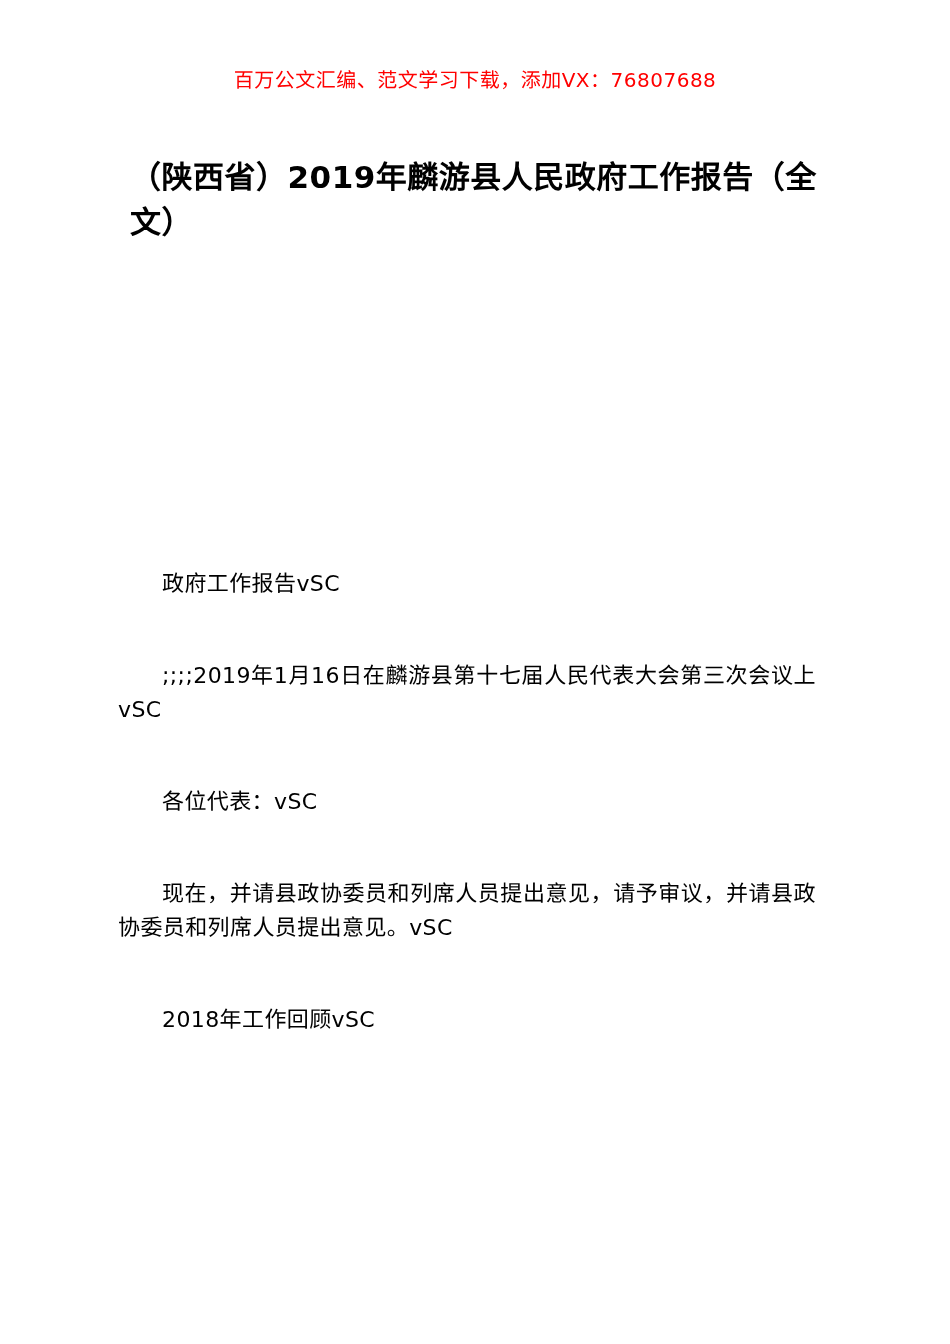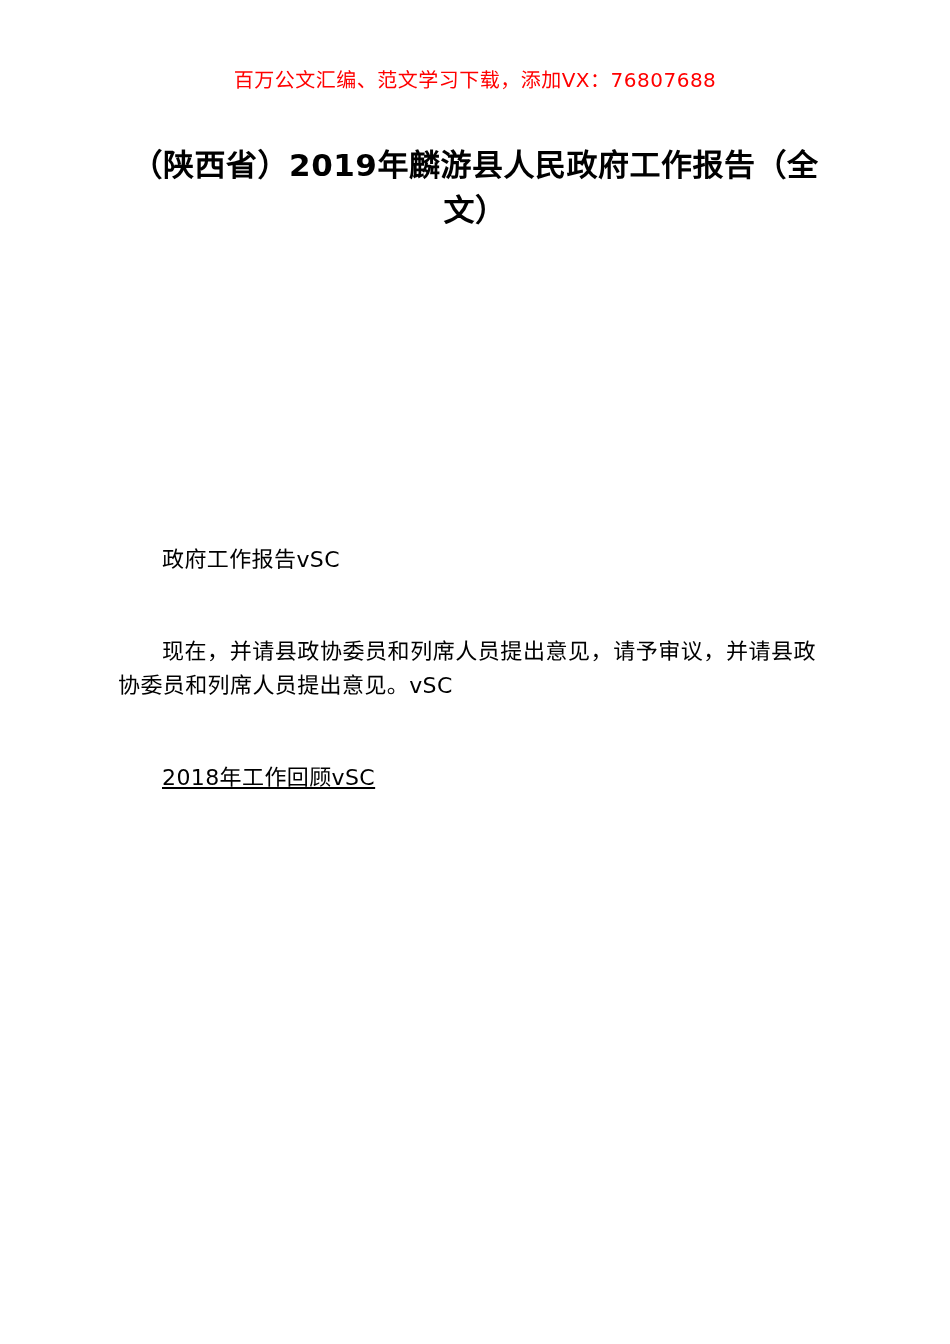--- a/index.html
+++ b/index.html
@@ -27,53 +27,53 @@
     margin: 0;
     padding-top: 64px;
     text-align: center;
     color: #ff0000;
     font-size: 20px;
     letter-spacing: 0.5px;
     font-family: "DejaVu Sans", "Liberation Sans", sans-serif;
     white-space: nowrap;
   }
   .doc-title {
-    margin: 0;
+    margin: 12px;
     padding-top: 50px;
-    text-align: center;
     font-size: 31px;
     font-weight: bold;
     line-height: 1.45;
     letter-spacing: 0.5px;
     font-family: "DejaVu Sans", "Liberation Sans", sans-serif;
   }
   .body-block {
     padding-top: 310px;
   }
   .para {
     margin: 0 16px 58px 0;
     font-size: 22px;
     line-height: 1.55;
     text-indent: 2em;
     text-align: justify;
     letter-spacing: 0.4px;
   }
   .para:last-child {
     margin-bottom: 0;
-    text-decoration: underline;
   }
 </style>
 </head>
 <body>
 
 <div class="page">
 
   <div class="watermark">百万公文汇编、范文学习下载，添加VX：76807688</div>
 
   <h1 class="doc-title">（陕西省）2019年麟游县人民政府工作报告（全文）</h1>
 
   <div class="body-block">
     <p class="para">政府工作报告vSC</p>
+    <p class="para">;;;;2019年1月16日在麟游县第十七届人民代表大会第三次会议上vSC</p>
+    <p class="para">各位代表：vSC</p>
     <p class="para">现在，并请县政协委员和列席人员提出意见，请予审议，并请县政协委员和列席人员提出意见。vSC</p>
     <p class="para">2018年工作回顾vSC</p>
   </div>
 
 </div>
 
 </body></html>

